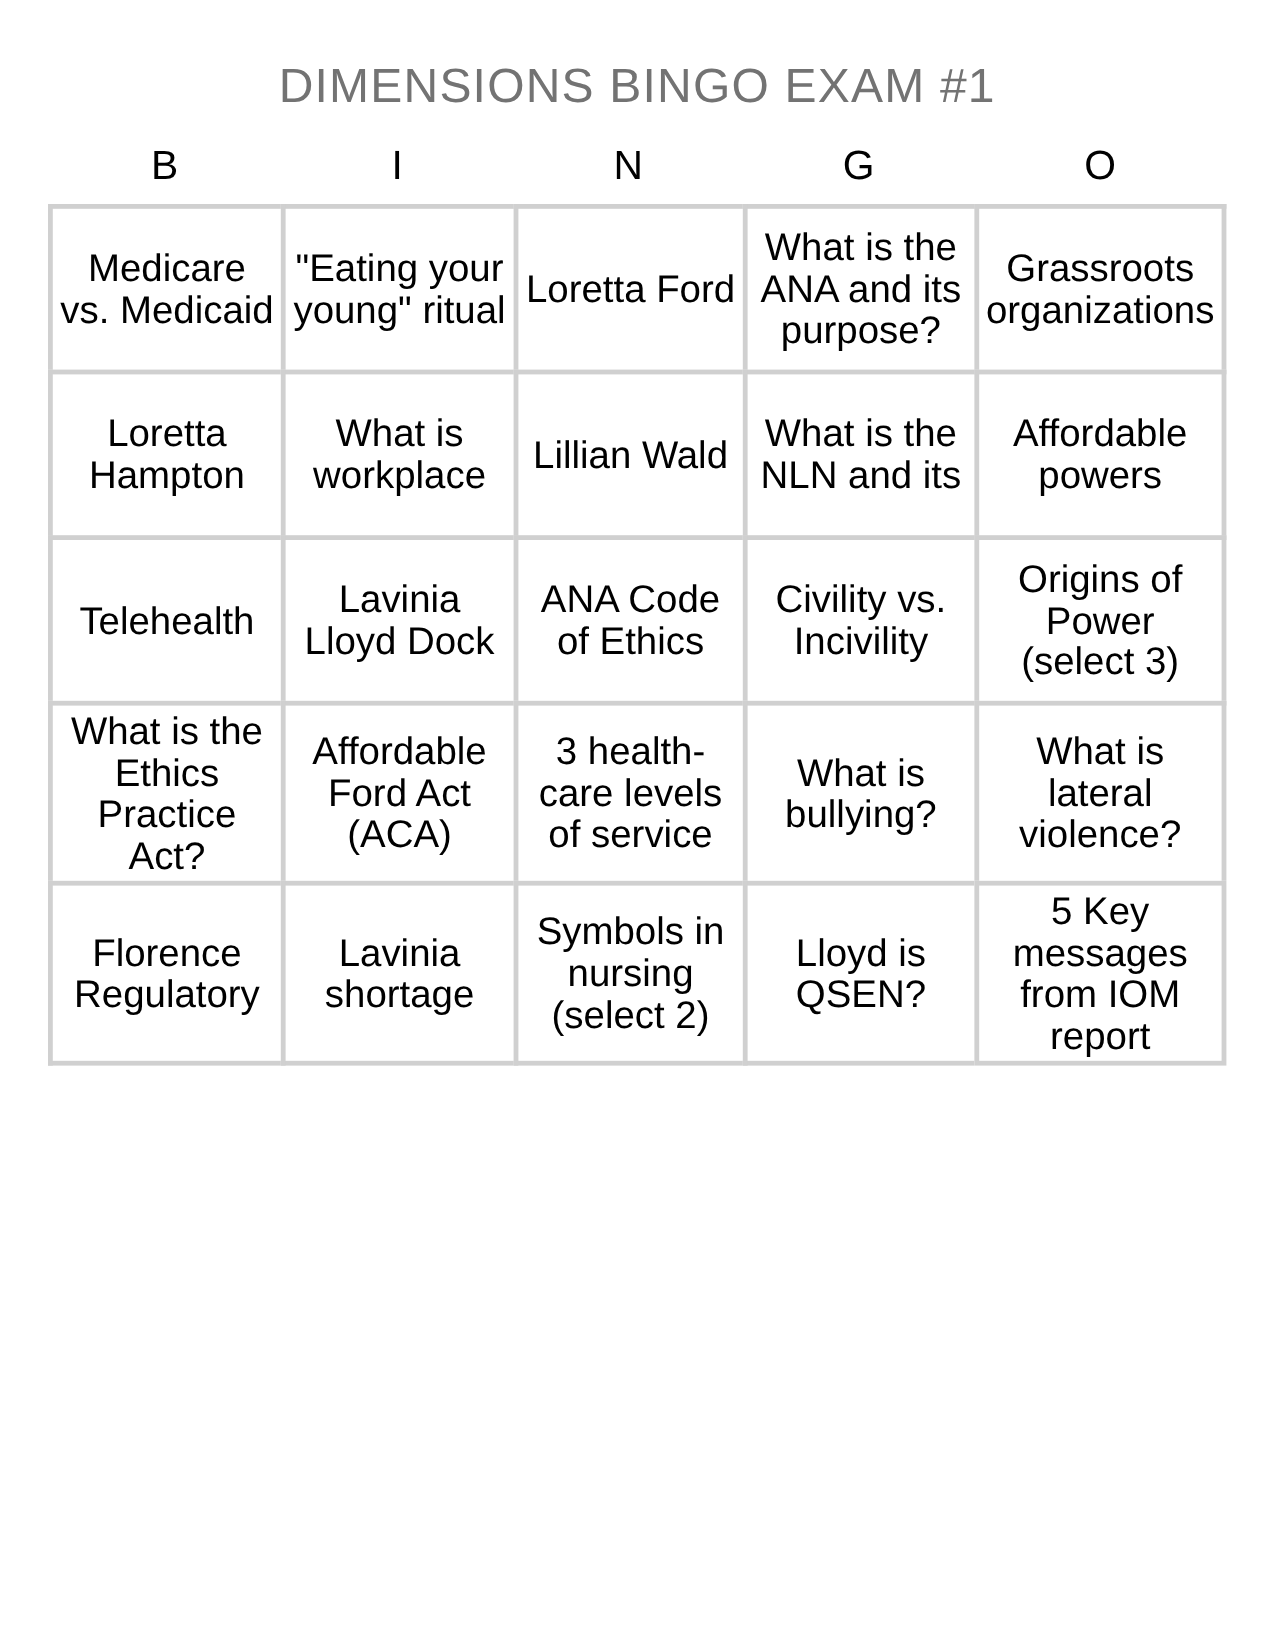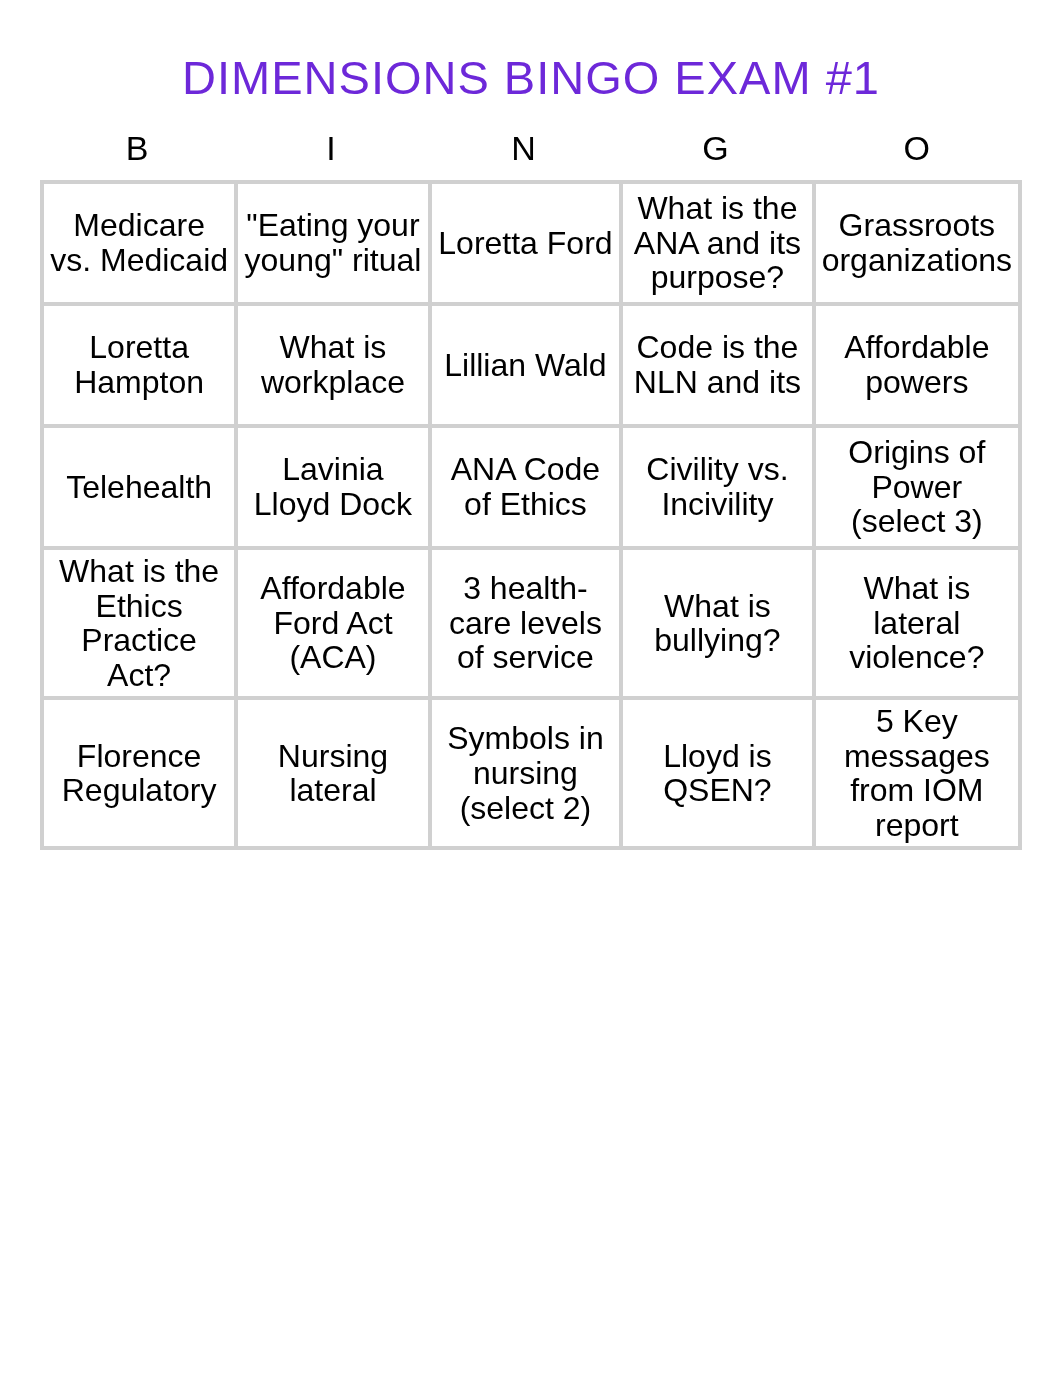--- a/index.html
+++ b/index.html
@@ -4,41 +4,41 @@
 <style>
   * { box-sizing: border-box; margin: 0; padding: 0; }
   body {
     font-family: Arial, Helvetica, sans-serif;
     background: #fff;
     width: 1062px;
     padding: 50px 40px;
   }
   .title {
     text-align: center;
-    font-size: 47px;
+    font-size: 40px;
     font-weight: normal;
     letter-spacing: 1px;
     margin-bottom: 18px;
-    color: #6d28d9;
+    color: #737373;
   }
   .bingo {
     width: 100%;
     border-collapse: separate;
     border-spacing: 0;
   }
   .bingo th {
     font-size: 34px;
     font-weight: normal;
     padding: 6px 0 12px 0;
     text-align: center;
     color: #000;
   }
   .bingo td {
     width: 20%;
-    height: 122px;
+    height: 138px;
     text-align: center;
     vertical-align: middle;
     font-size: 32px;
     line-height: 1.08;
     color: #000;
     padding: 4px 6px;
     position: relative;
     overflow: hidden;
   }
   
@@ -80,38 +80,38 @@
         <td>Medicare vs. Medicaid</td>
         <td>"Eating your young" ritual</td>
         <td>Loretta Ford</td>
         <td>What is the ANA and its purpose?</td>
         <td class="fs-small">Grassroots organizations</td>
       </tr>
       <tr>
         <td>Loretta Hampton</td>
         <td>What is workplace</td>
         <td>Lillian Wald</td>
-        <td>Code is the NLN and its</td>
+        <td>What is the NLN and its</td>
         <td>Affordable powers</td>
       </tr>
       <tr>
         <td>Telehealth</td>
         <td>Lavinia Lloyd Dock</td>
         <td>ANA Code of Ethics</td>
         <td>Civility vs. Incivility</td>
         <td>Origins of Power (select 3)</td>
       </tr>
       <tr>
         <td>What is the Ethics Practice Act?</td>
         <td>Affordable Ford Act (ACA)</td>
         <td>3 health-care levels of service</td>
         <td>What is bullying?</td>
         <td>What is lateral violence?</td>
       </tr>
       <tr>
         <td class="fs-small">Florence Regulatory</td>
-        <td>Nursing lateral</td>
+        <td>Lavinia shortage</td>
         <td>Symbols in nursing (select 2)</td>
         <td>Lloyd is QSEN?</td>
         <td class="fs-small">5 Key messages from IOM report</td>
       </tr>
     </tbody>
 </table>
 
 </body></html>

